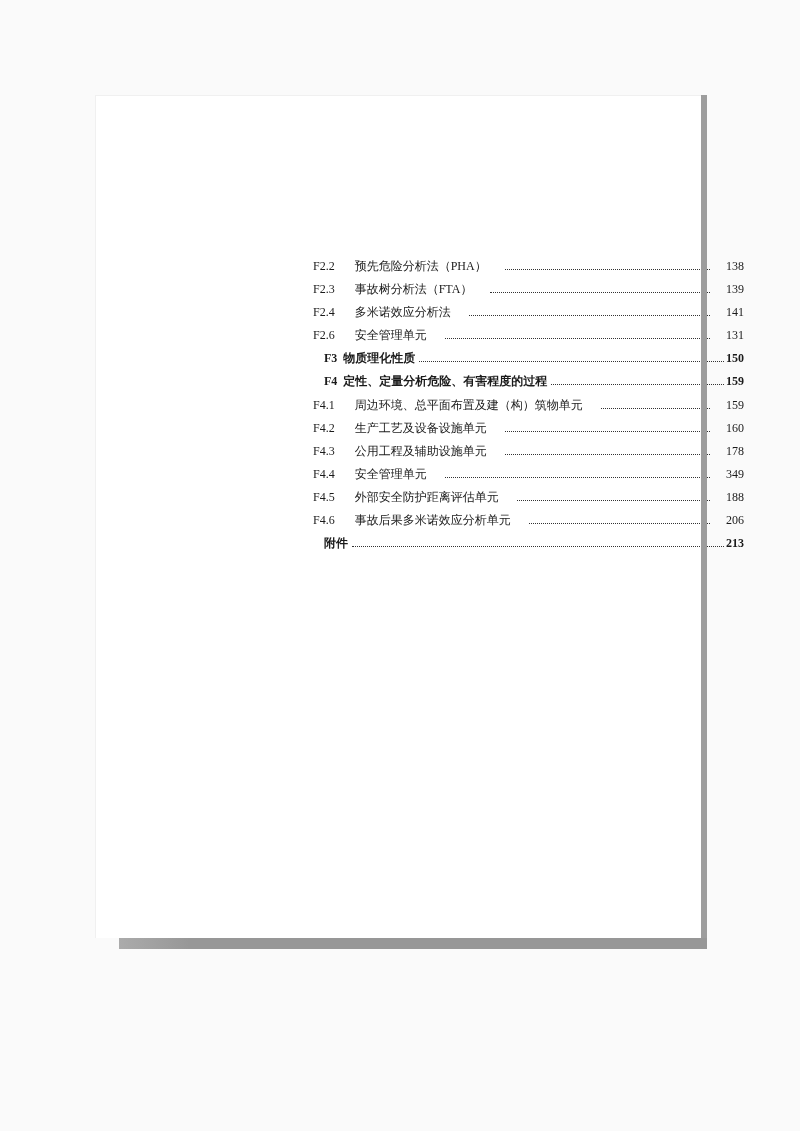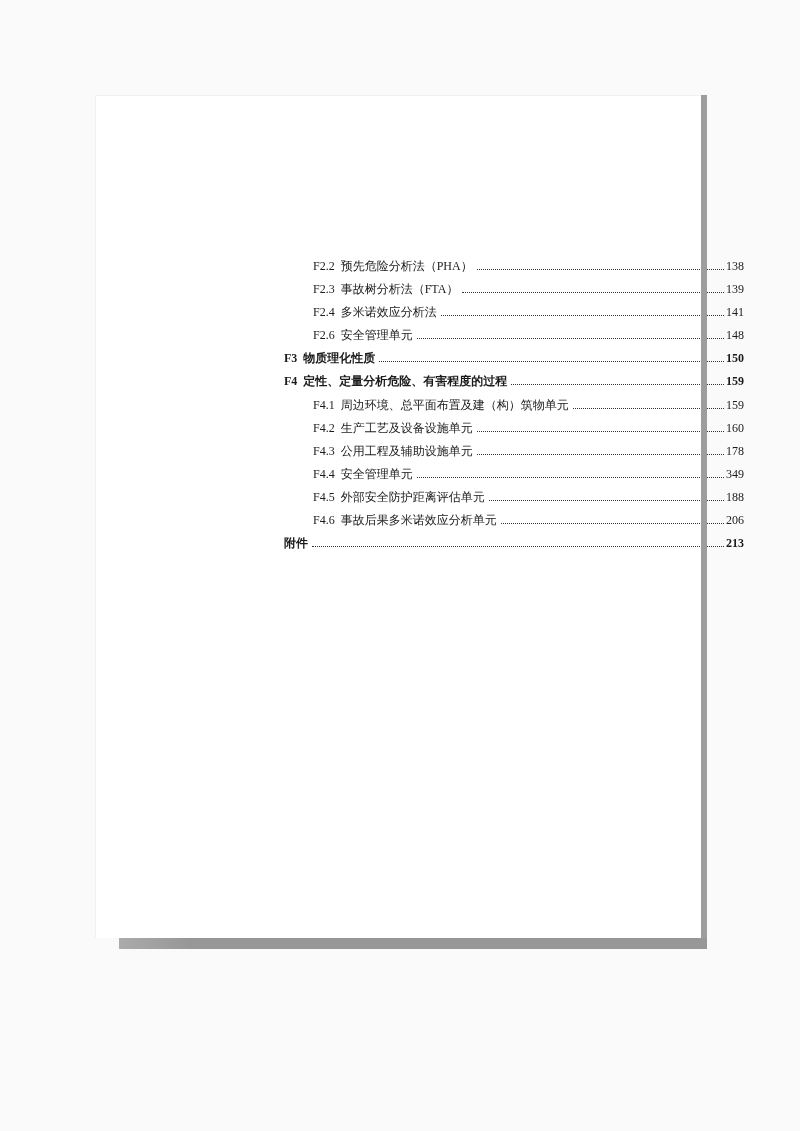--- a/index.html
+++ b/index.html
@@ -39,22 +39,22 @@
     font-size:12px;
     line-height:23.1px;
   }
   .toc-row {
     display:flex;
     align-items:baseline;
     height:23.1px;
     white-space:nowrap;
     cursor:pointer;
   }
-  .toc-row.lvl2 { padding-left:29px; }
-  .toc-row.bold { font-weight:bold; }
+  .toc-row.lvl2 { padding-left:29px;gap:14px; }
+  .toc-row.bold { font-weight:bold;margin-left:40px; }
   .toc-id { margin-right:6px; }
   .toc-id:empty { display:none; }
   .toc-dots {
     flex:1;
     display:inline-block;
     border-bottom:1px dotted #333333;
     margin:0 2px 0 4px;
     min-width:10px;
   }
   .toc-page { text-align:center; }
@@ -80,21 +80,21 @@
         <div class="toc-row lvl2">
     <span class="toc-id">F2.4</span>
     <span class="toc-title">多米诺效应分析法</span>
     <span class="toc-dots" style="border-bottom-color: rgb(51, 51, 51);"></span>
     <span class="toc-page">141</span>
   </div>
         <div class="toc-row lvl2">
     <span class="toc-id">F2.6</span>
     <span class="toc-title">安全管理单元</span>
     <span class="toc-dots" style="border-bottom-color: rgb(51, 51, 51);"></span>
-    <span class="toc-page">148</span>
+    <span class="toc-page">131</span>
   </div>
         <div class="toc-row lvl1 bold">
     <span class="toc-id">F3</span>
     <span class="toc-title">物质理化性质</span>
     <span class="toc-dots" style="border-bottom-color: rgb(51, 51, 51);"></span>
     <span class="toc-page">150</span>
   </div>
         <div class="toc-row lvl1 bold">
     <span class="toc-id">F4</span>
     <span class="toc-title">定性、定量分析危险、有害程度的过程</span>

